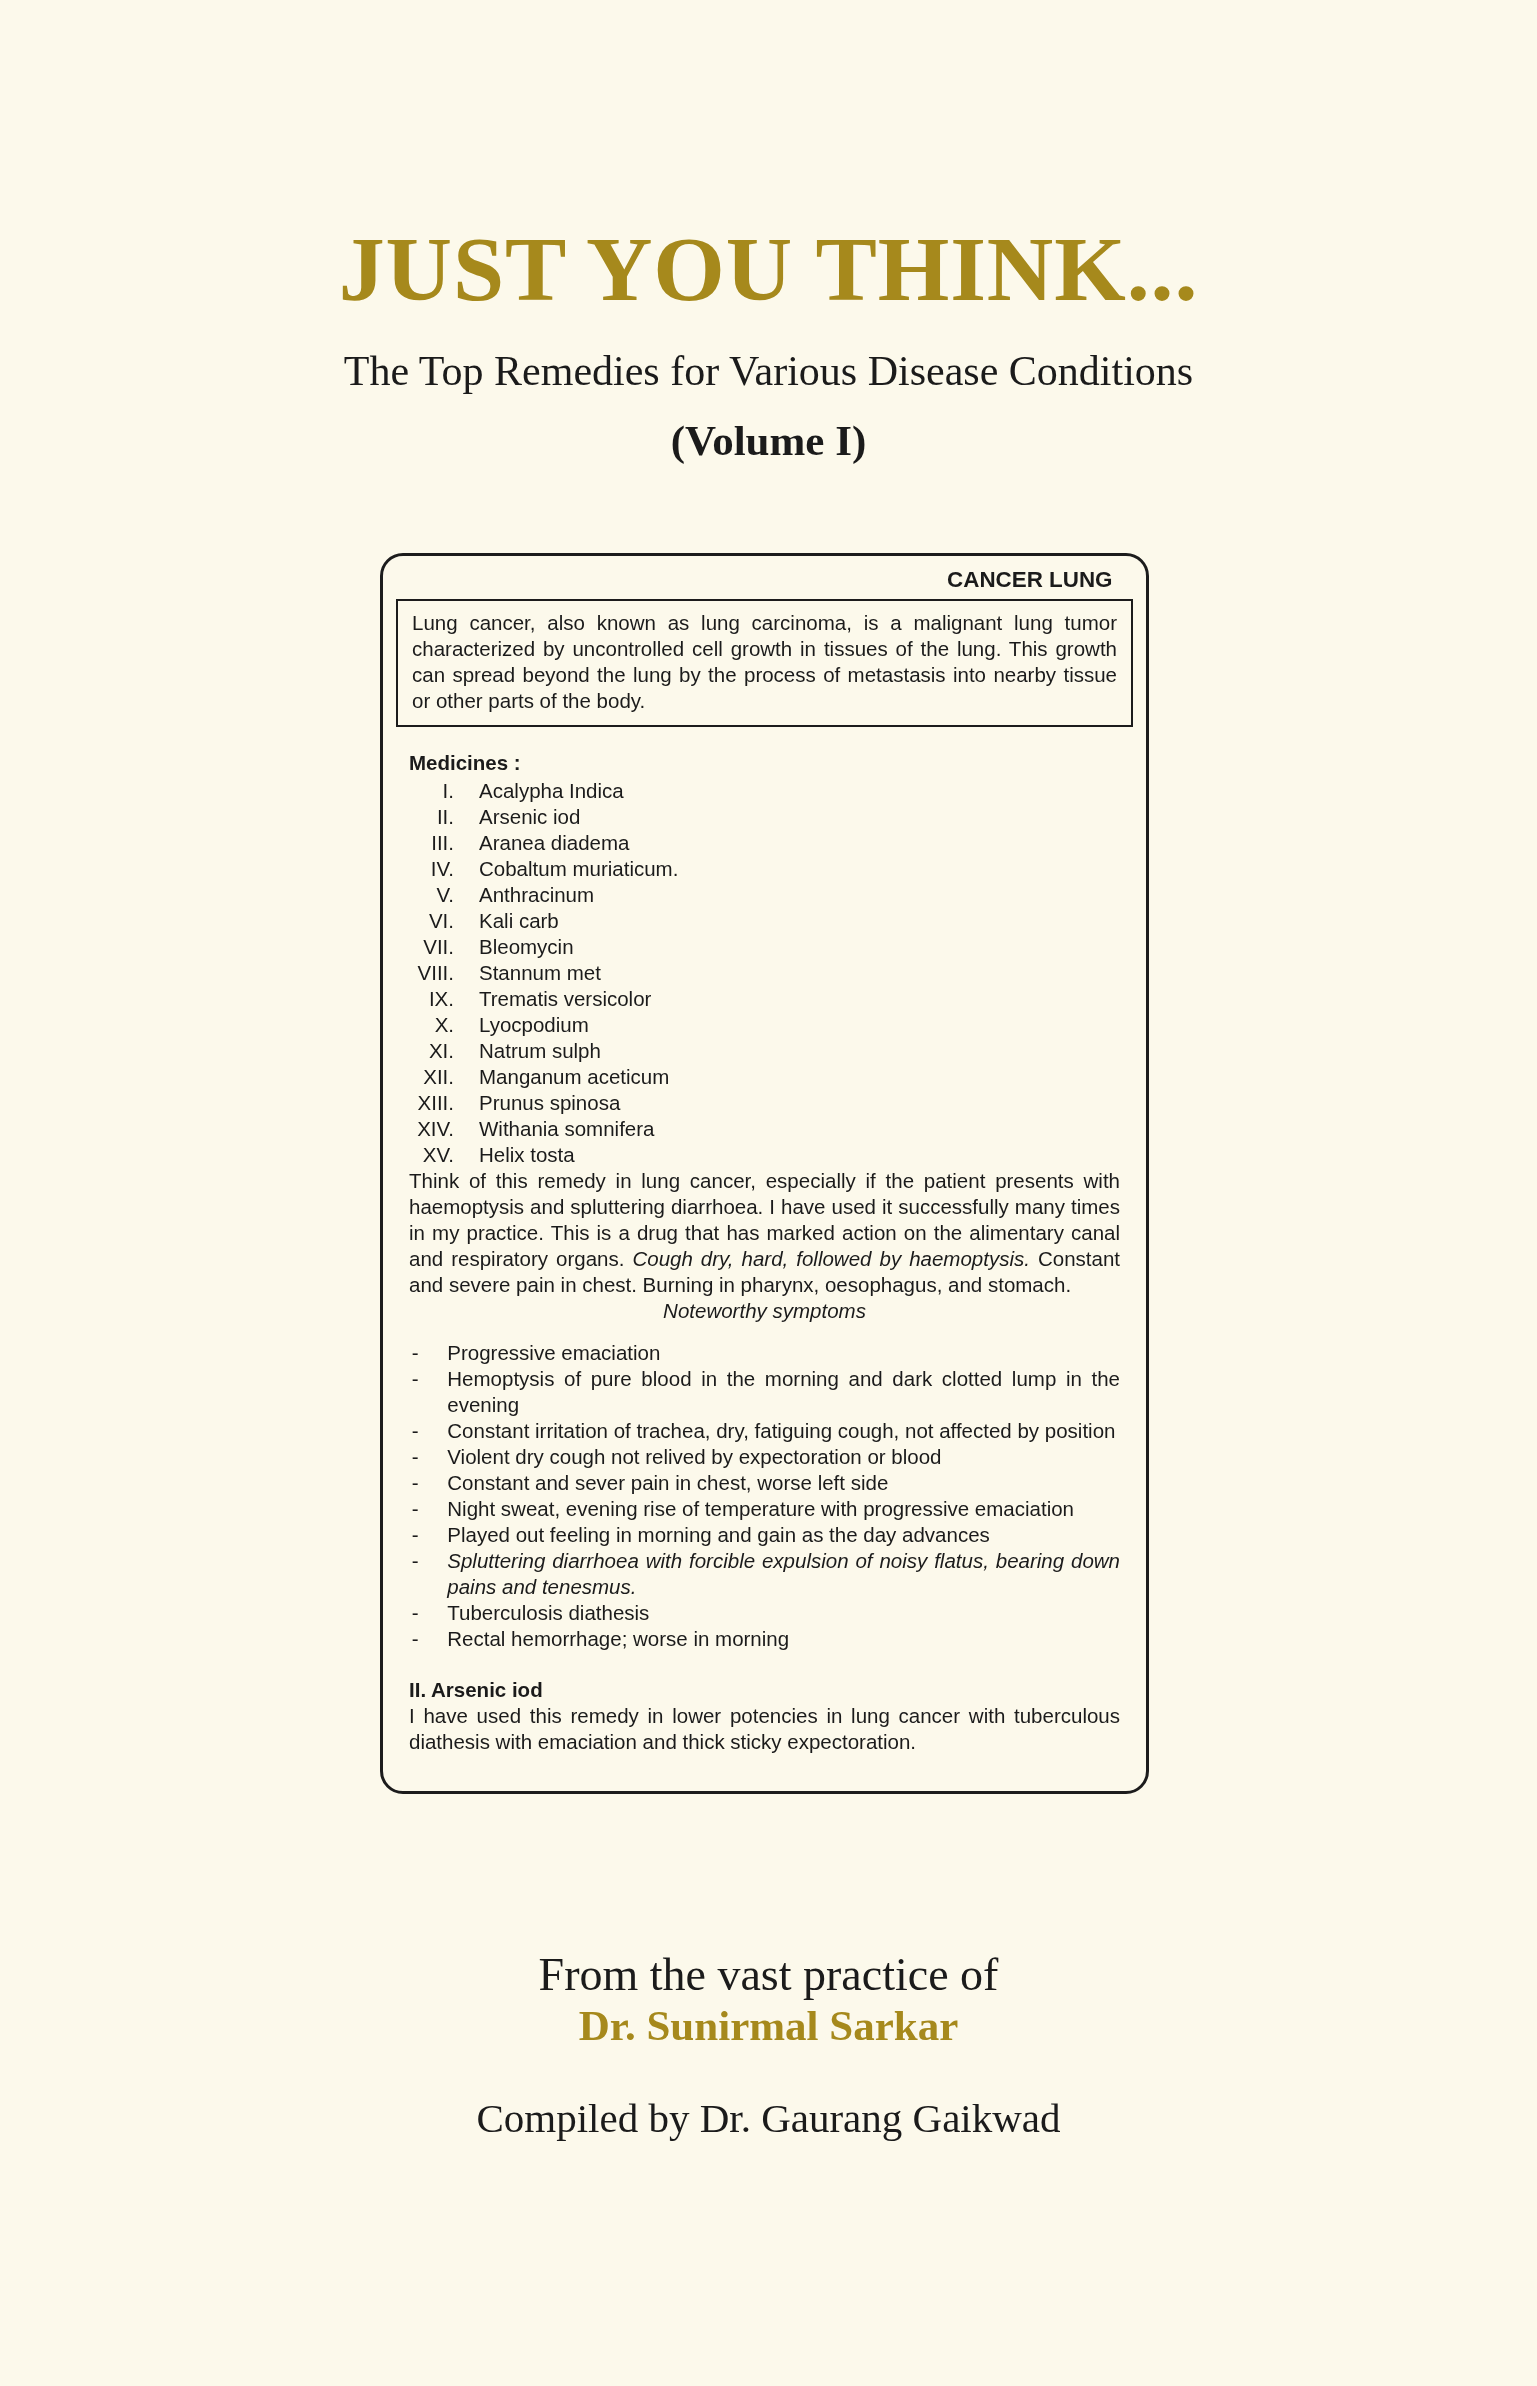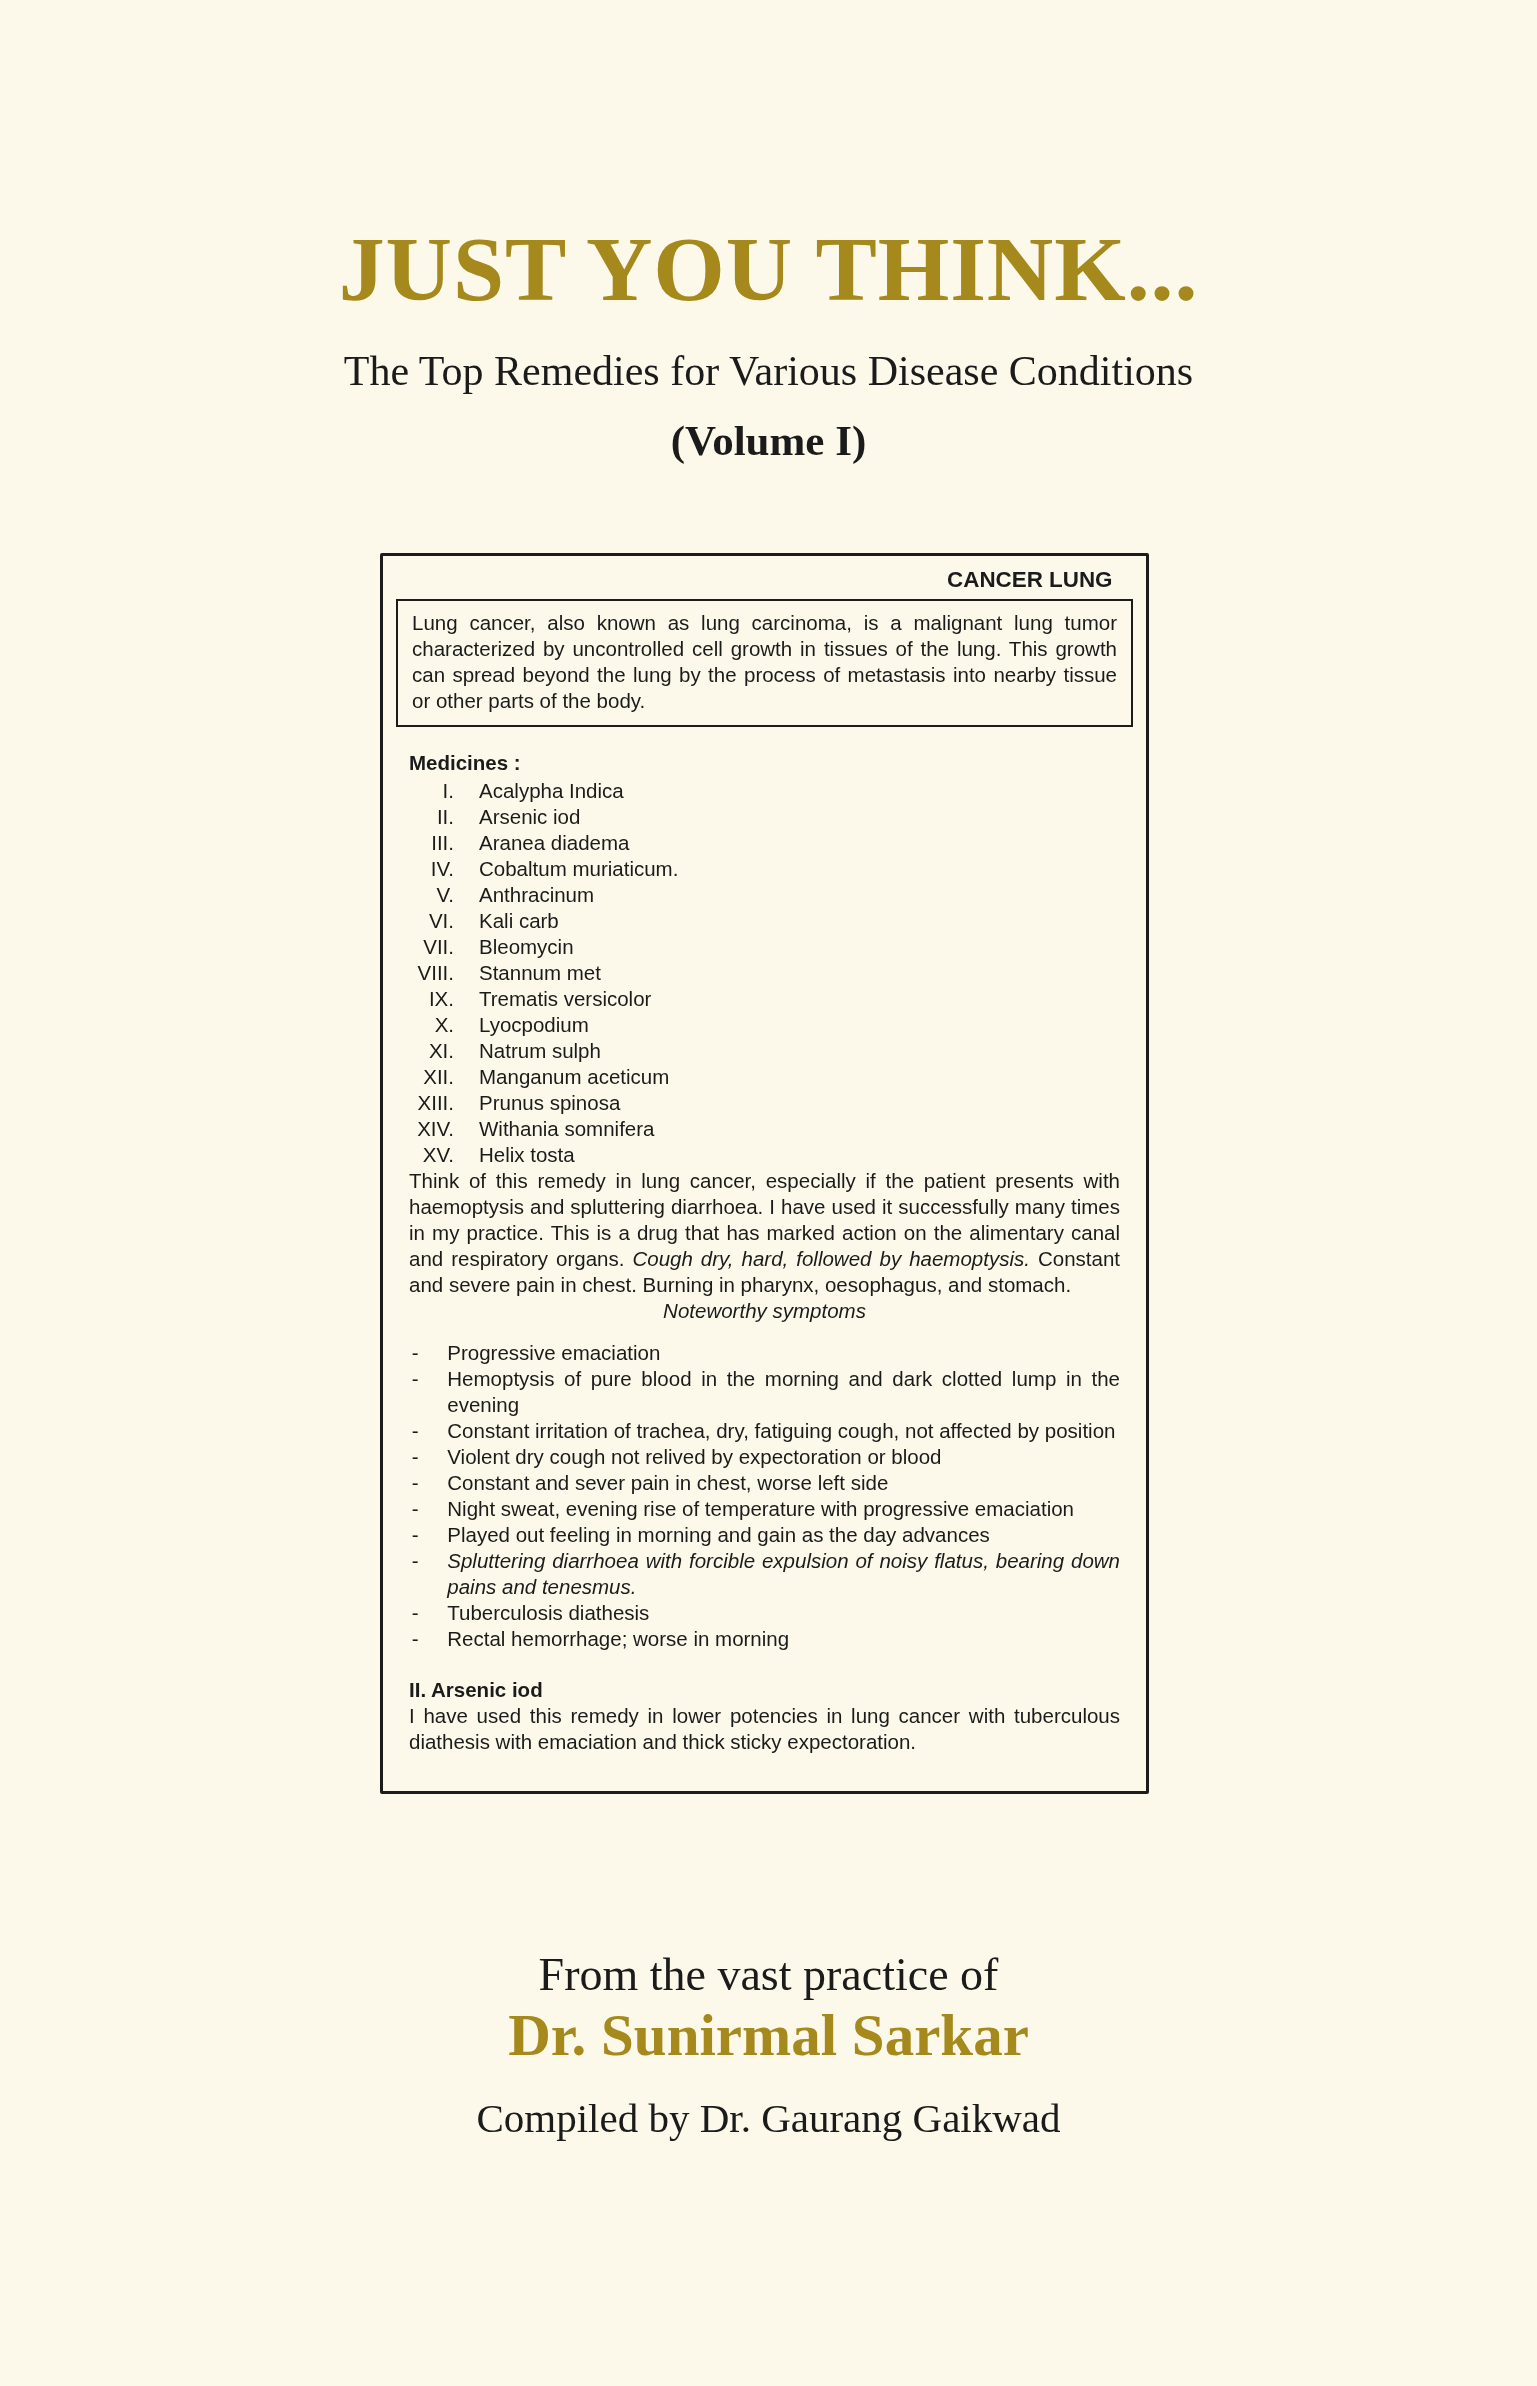--- a/index.html
+++ b/index.html
@@ -35,21 +35,21 @@
     font-weight:bold;
     font-size:43px;
   }
 
   
   .card {
     position:absolute; left:380px; top:553px;
     width:769px; height:1241px;
     box-sizing:border-box;
     border:3.7px solid #1c1c1c;
-    border-radius:2px;
+    border-radius:23px;
     padding:7.5px 26px 17px 26px;
     font-size:20.5px;
     line-height:26px;
     background:transparent;
     overflow:hidden;
   }
   .card-header {
     text-align:right;
     font-weight:bold;
     font-size:22.4px;
@@ -92,21 +92,21 @@
     text-align:center;
     font-family:"Liberation Serif", serif;
     font-size:46px;
     margin-top:7px;
   }
   .footer-line2 {
     position:absolute; top:2001px; left:0; width:100%;
     text-align:center;
     font-family:"Liberation Serif", serif;
     font-weight:bold;
-    font-size:59px;
+    font-size:43px;
     color:#A6891C;
   }
   .footer-line3 {
     position:absolute; top:2094px; left:0; width:100%;
     text-align:center;
     font-family:"Liberation Serif", serif;
     font-size:41px;
   }
 </style>
 </head>

